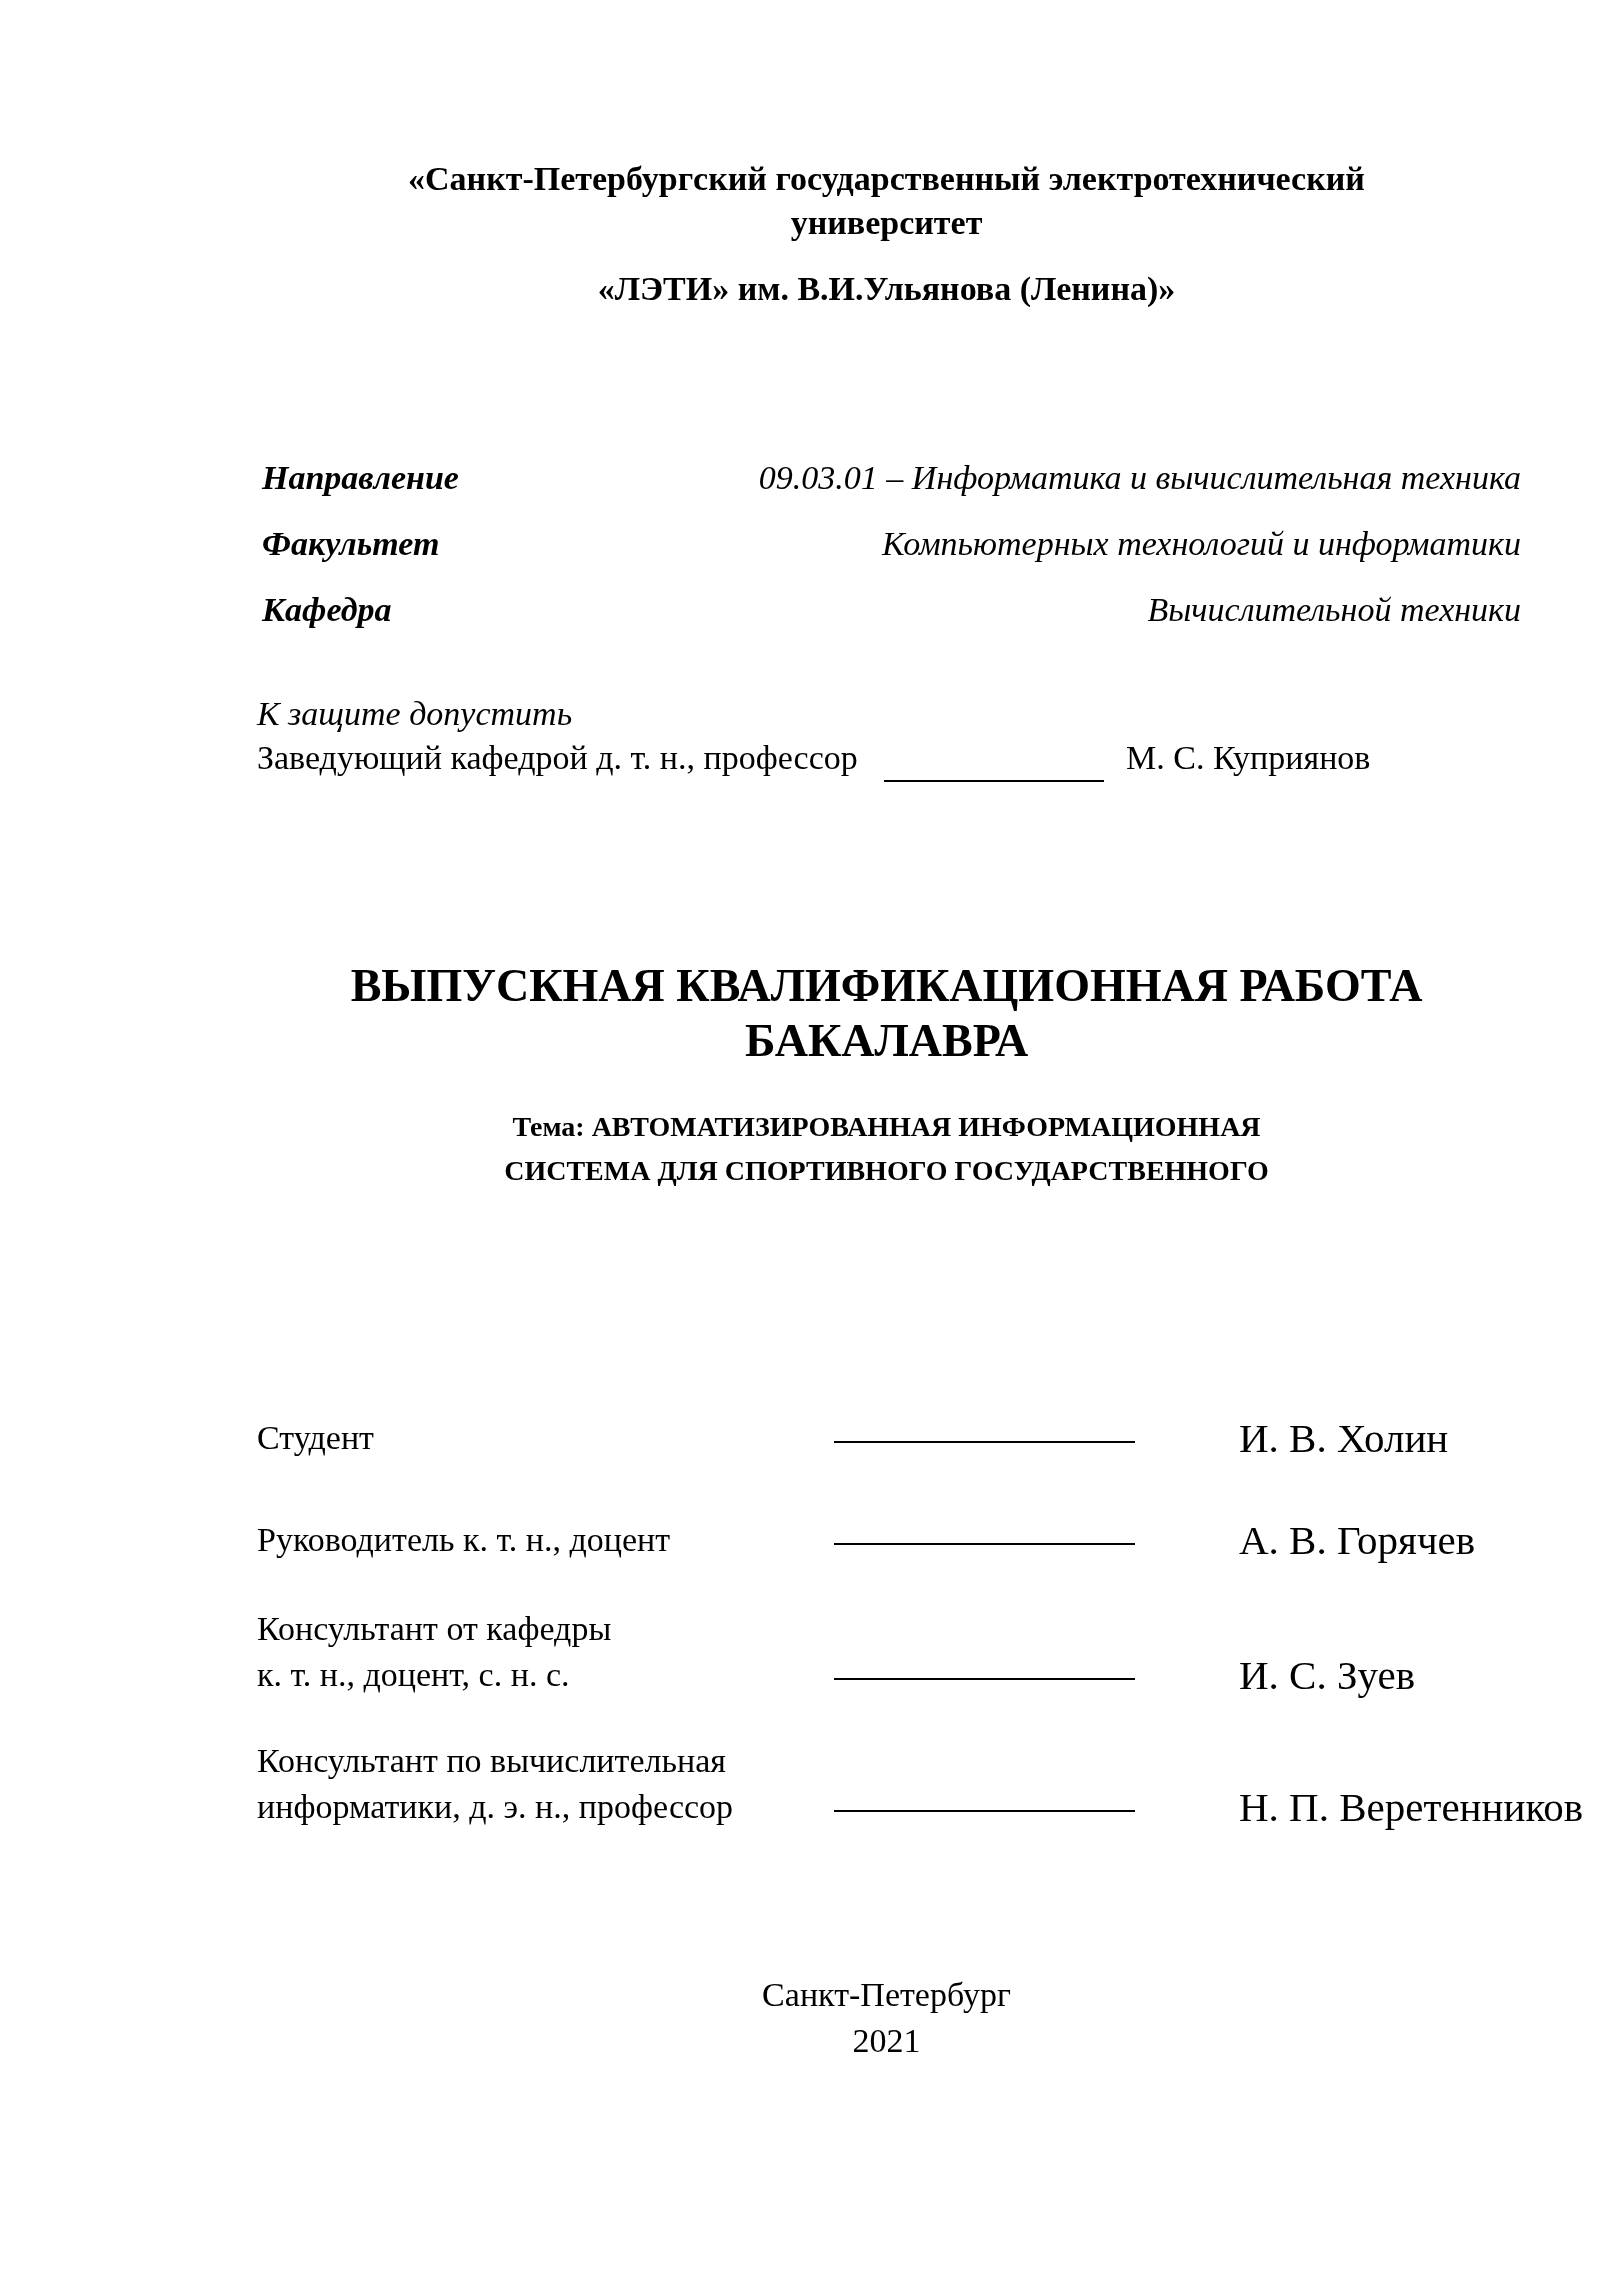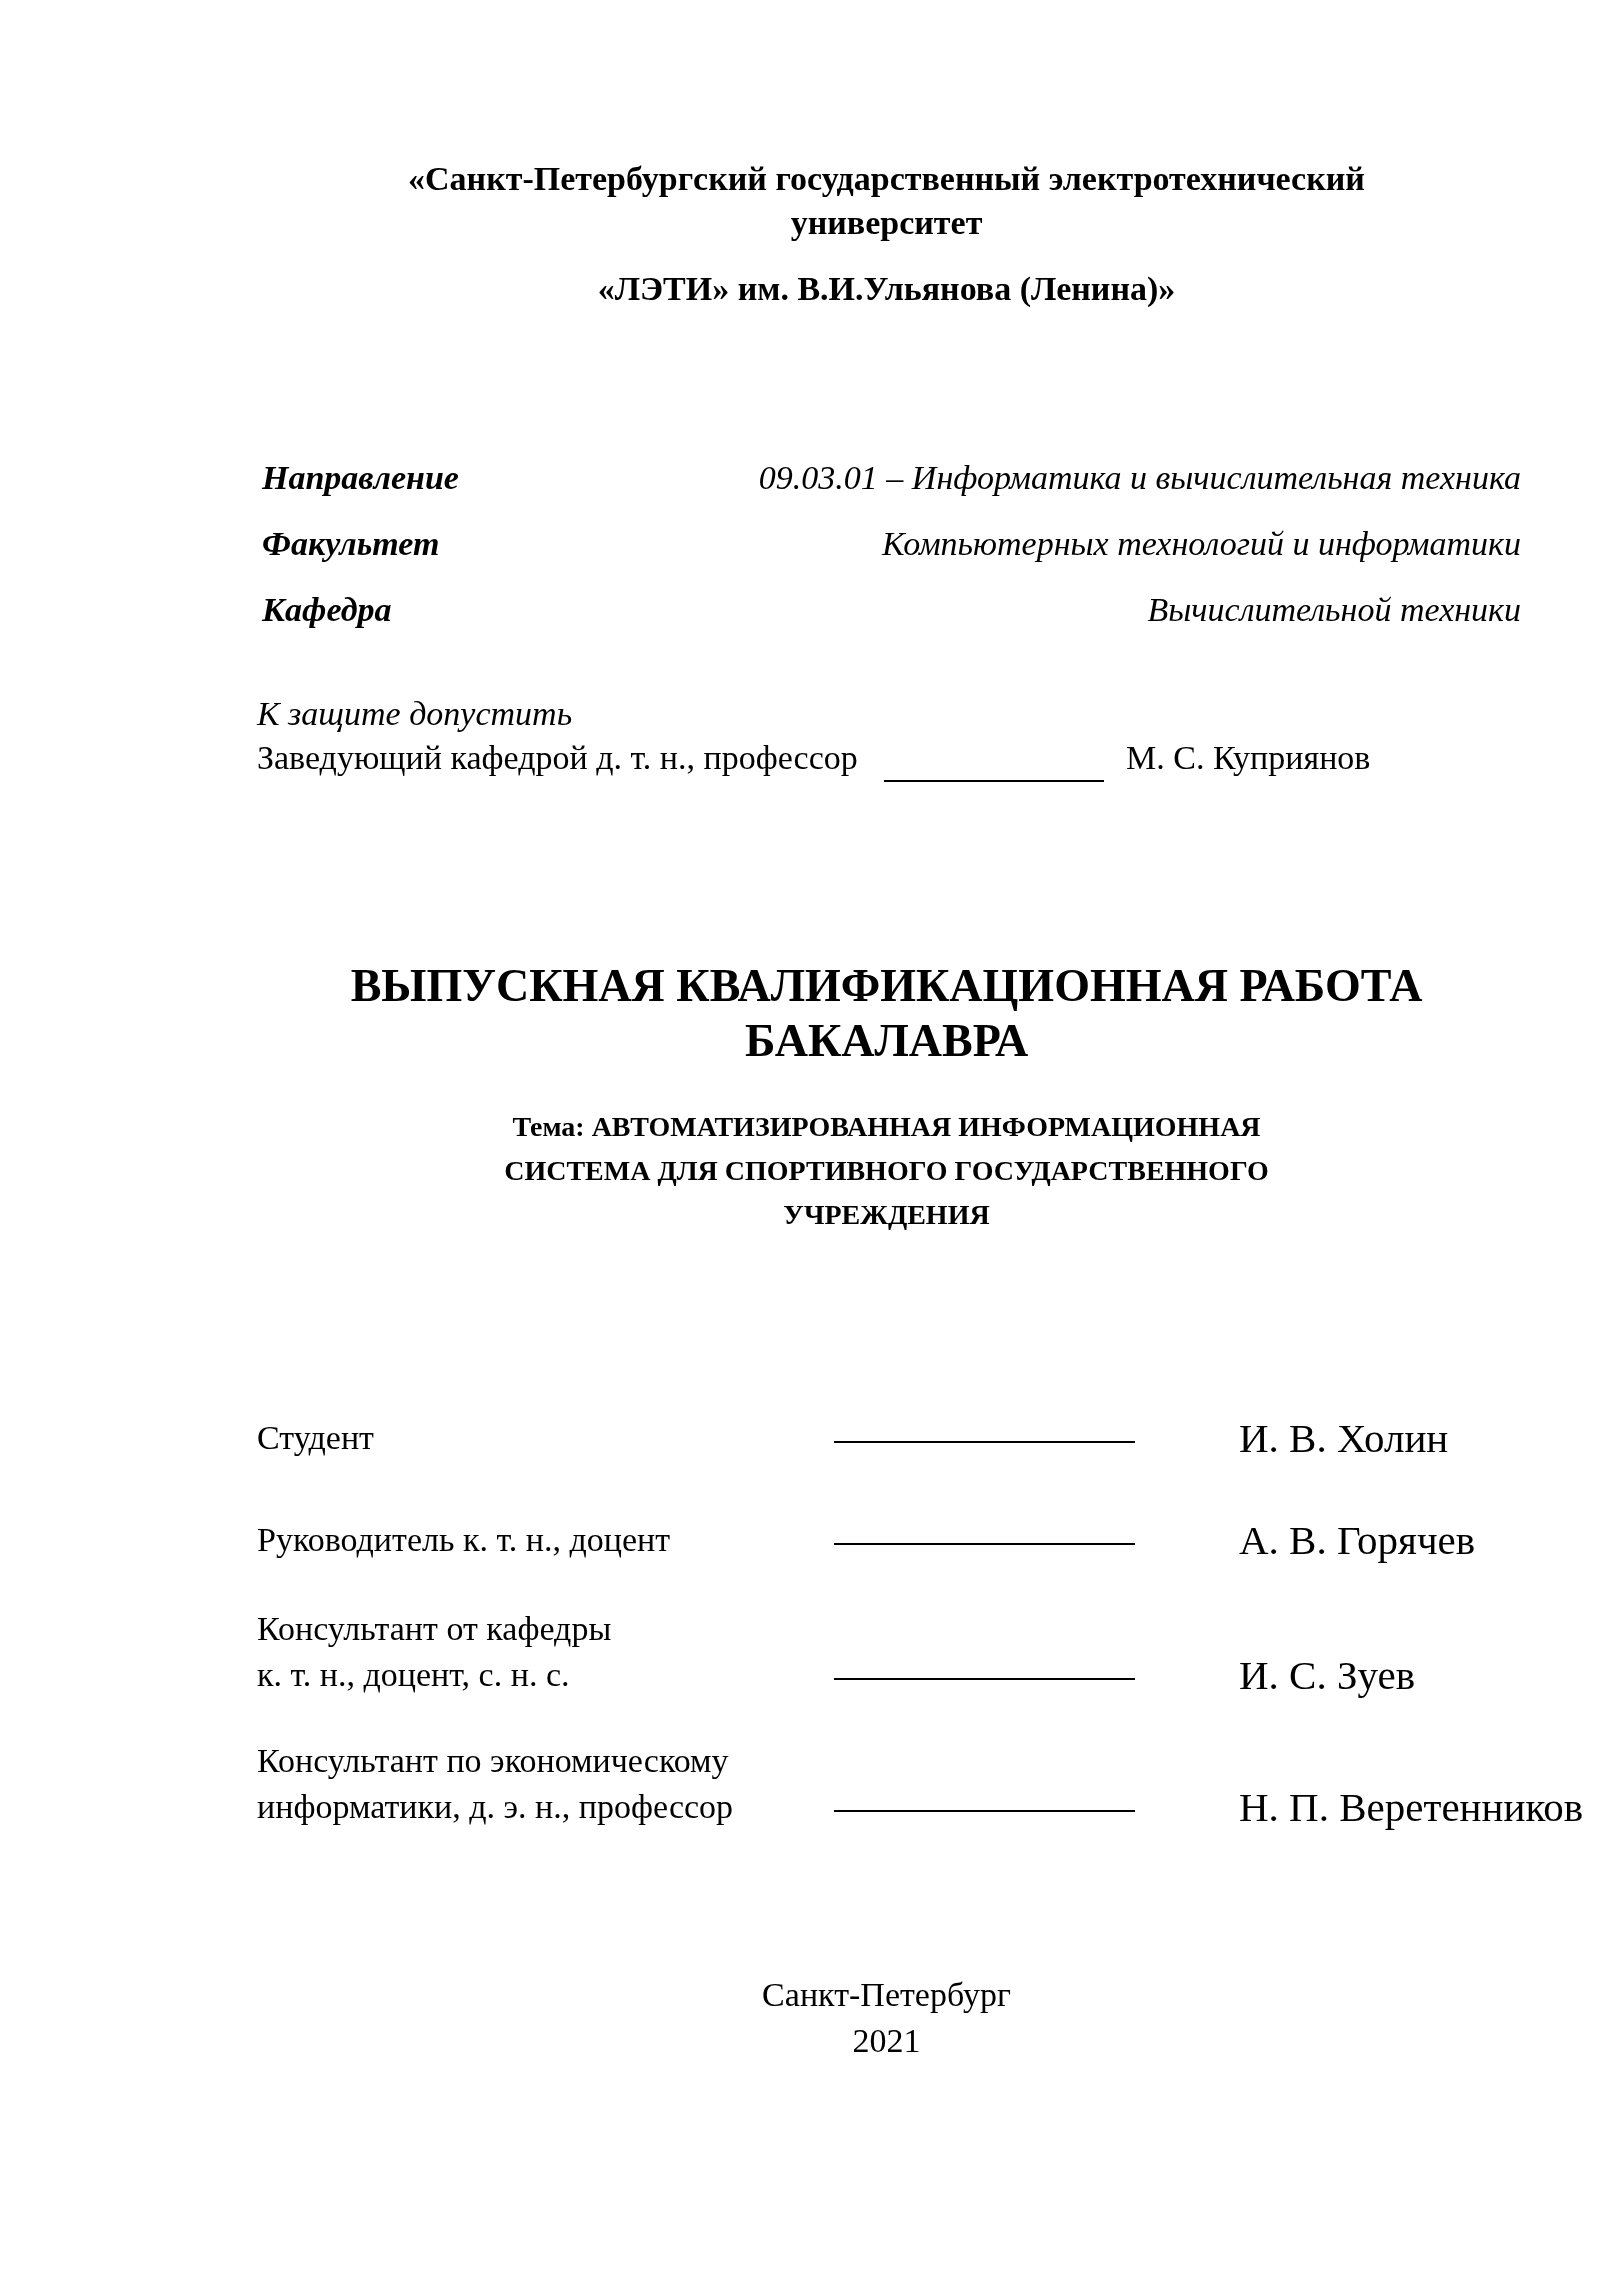--- a/index.html
+++ b/index.html
@@ -49,39 +49,38 @@
   <span>М. С. Куприянов</span>
 </div>
 
 <div class="center-block title" style="top:958px;">
   <div>ВЫПУСКНАЯ КВАЛИФИКАЦИОННАЯ РАБОТА</div>
   <div>БАКАЛАВРА</div>
 </div>
 <div class="center-block theme" style="top:1105px;">
   <div>Тема: АВТОМАТИЗИРОВАННАЯ ИНФОРМАЦИОННАЯ</div>
   <div>СИСТЕМА ДЛЯ СПОРТИВНОГО ГОСУДАРСТВЕННОГО</div>
-  <div>УЧРЕЖДЕНИЯ</div>
 </div>
 
 <div>
 
   <div class="sig-label" style="top:1415px;">Студент</div>
   <div class="sig-line" style="top:1441px;"></div>
   <div class="sig-name" style="top:1415px;">И. В. Холин</div>
 
   <div class="sig-label" style="top:1517px;">Руководитель к. т. н., доцент</div>
   <div class="sig-line" style="top:1543px;"></div>
   <div class="sig-name" style="top:1517px;">А. В. Горячев</div>
 
   <div class="sig-label" style="top:1606px;">Консультант от кафедры</div>
   <div class="sig-label" style="top:1652px;">к. т. н., доцент, с. н. с.</div>
   <div class="sig-line" style="top:1678px;"></div>
   <div class="sig-name" style="top:1652px;">И. С. Зуев</div>
 
-  <div class="sig-label" style="top:1738px;">Консультант по экономическому</div>
+  <div class="sig-label" style="top:1738px;">Консультант по вычислительная</div>
   <div class="sig-label" style="top:1784px;">информатики, д. э. н., профессор</div>
   <div class="sig-line" style="top:1810px;"></div>
   <div class="sig-name" style="top:1784px;">Н. П. Веретенников</div>
 </div>
 
 <div class="center-block plain" style="top:1972px; line-height:46px;">
   <div>Санкт-Петербург</div>
   <div>2021</div>
 </div>
 

